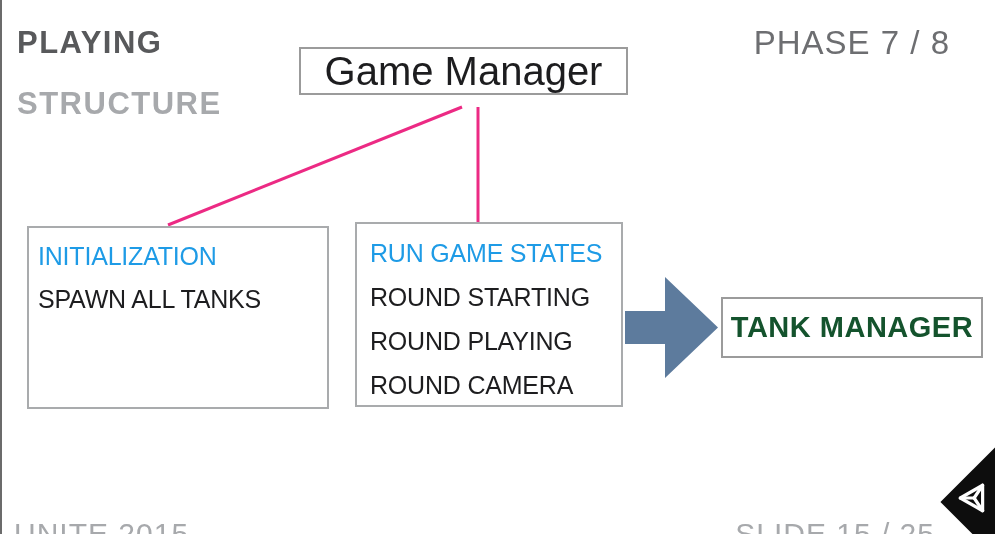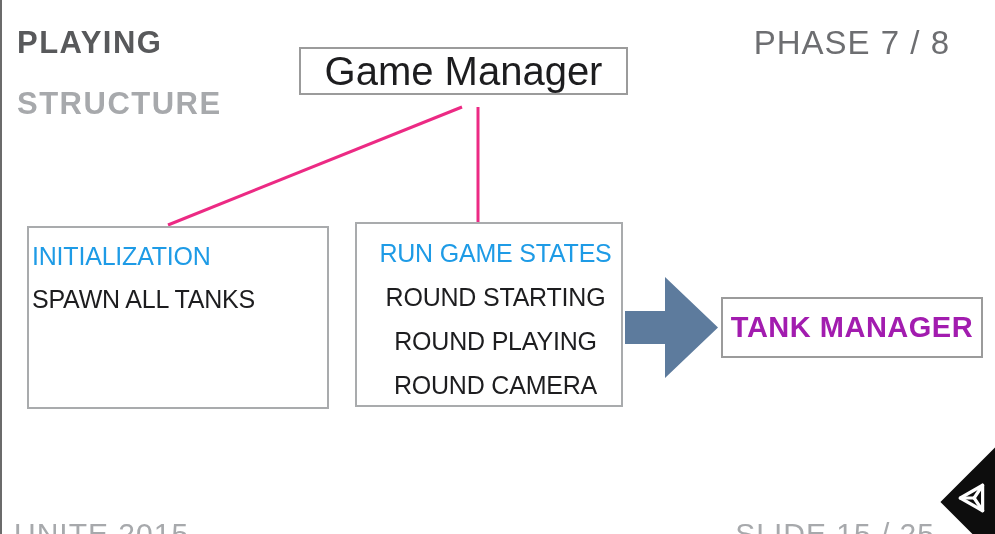--- a/index.html
+++ b/index.html
@@ -16,28 +16,28 @@
     letter-spacing:1px;color:var(--phase-gray,#6d6e71);}
   .connectors{position:absolute;left:0;top:0;width:995px;height:534px;pointer-events:none;}
   .connectors line{stroke:var(--accent-pink,#ec2a84);stroke-width:3;}
   .connectors polygon{fill:var(--arrow-blue,#5d7b9d);}
   .box{position:absolute;background:#ffffff;box-sizing:border-box;overflow:hidden;}
   .box.root{left:299px;top:47px;width:329px;height:48px;border:2px solid var(--box-border,#9b9b9b);
     display:flex;align-items:center;justify-content:center;
     font-size:40px;color:var(--text-black,#1d1d1f);}
   .box.list{border:2px solid #a9abad;padding-top:7px;}
   .box.init{left:27px;top:226px;width:302px;height:183px;}
-  .box.init .row{padding-left:3px;line-height:43px;}
+  .box.init .row{padding-left:9px;line-height:43px;}
   .box.states{left:355px;top:222px;width:268px;height:185px;}
-  .box.states .row{padding-left:13px;line-height:44px;text-align:center;}
+  .box.states .row{padding-left:13px;line-height:44px;}
   .row{font-size:25px;letter-spacing:-0.2px;white-space:nowrap;color:var(--text-black,#1d1d1f);}
   .row.accent{color:var(--accent-blue,#1e9be6);}
   .box.tank{left:721px;top:297px;width:262px;height:61px;border:2px solid var(--box-border,#9b9b9b);
     display:flex;align-items:center;justify-content:center;
-    font-size:29px;font-weight:bold;letter-spacing:0.5px;color:#a21caf;}
+    font-size:29px;font-weight:bold;letter-spacing:0.5px;color:#14532d;}
   .footer-left{position:absolute;left:14px;top:517px;font-size:30px;
     letter-spacing:1px;color:var(--footer-gray,#a7a9ac);}
   .footer-right{position:absolute;top:517px;right:60px;font-size:30px;
     letter-spacing:1px;color:var(--footer-gray,#a7a9ac);}
   .diamond{position:absolute;left:957px;top:462px;width:80px;height:80px;
     background:#0d0d0d;transform:rotate(45deg);}
   .unity-logo{position:absolute;left:955px;top:481px;width:34px;height:34px;}
 </style>
 </head>
 <body>

